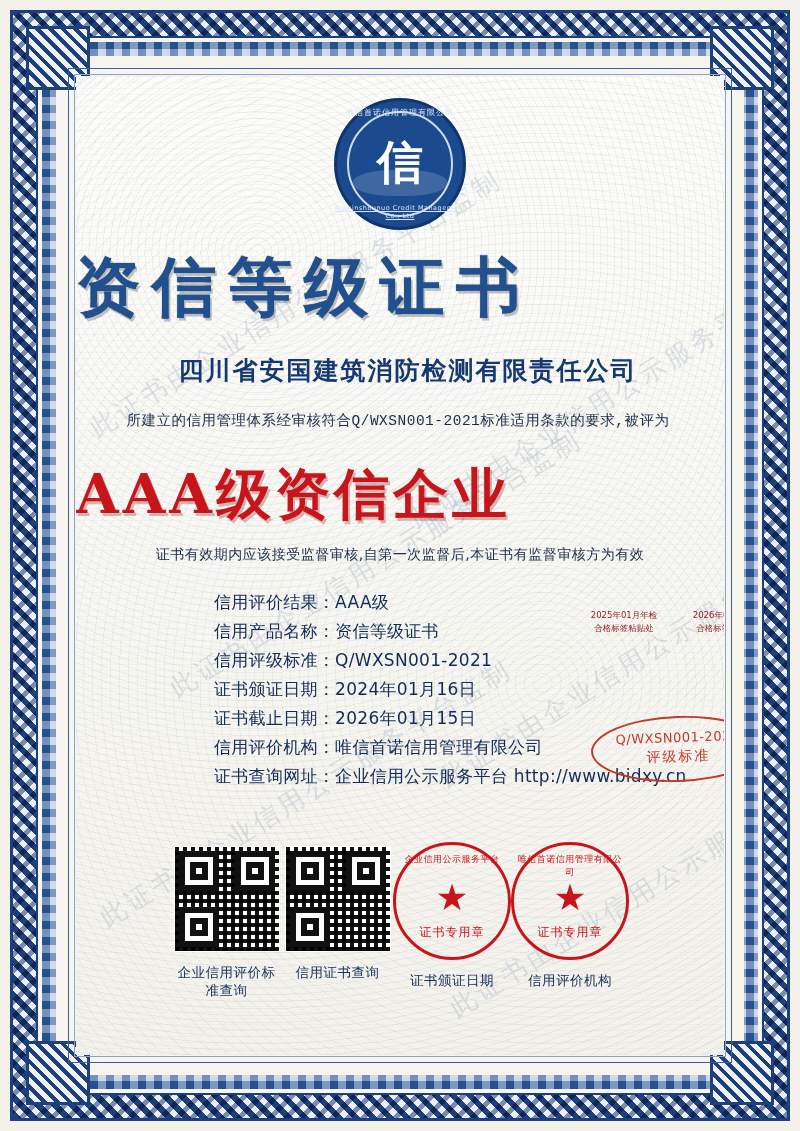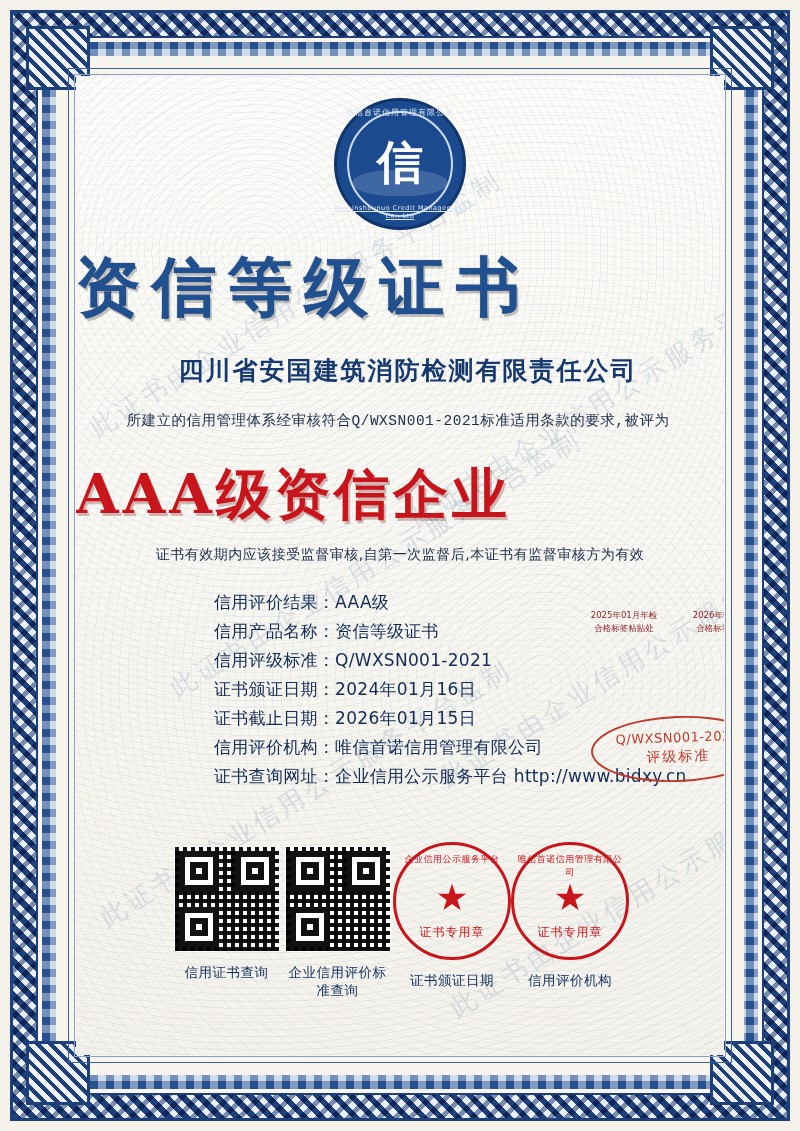--- a/index.html
+++ b/index.html
@@ -431,28 +431,28 @@
       <div class="l1">Q/WXSN001-2021</div>
       <div class="l2">评级标准</div>
     </div>
 
     <div class="bottom-row">
 
       <div class="bottom-item">
         <div class="qr">
             <div class="qr-bl"></div>
           </div>
-        <div class="caption">信用证书查询</div>
+        <div class="caption">企业信用评价标准查询</div>
       </div>
 
       <div class="bottom-item">
         <div class="qr">
             <div class="qr-bl"></div>
           </div>
-        <div class="caption">企业信用评价标准查询</div>
+        <div class="caption">信用证书查询</div>
       </div>
 
       <div class="bottom-item">
         <div class="seal">
           <div class="seal-arc">企业信用公示服务平台</div>
           <div class="star">★</div>
           <div class="seal-bottom">证书专用章</div>
         </div>
         <div class="caption">证书颁证日期</div>
       </div>

